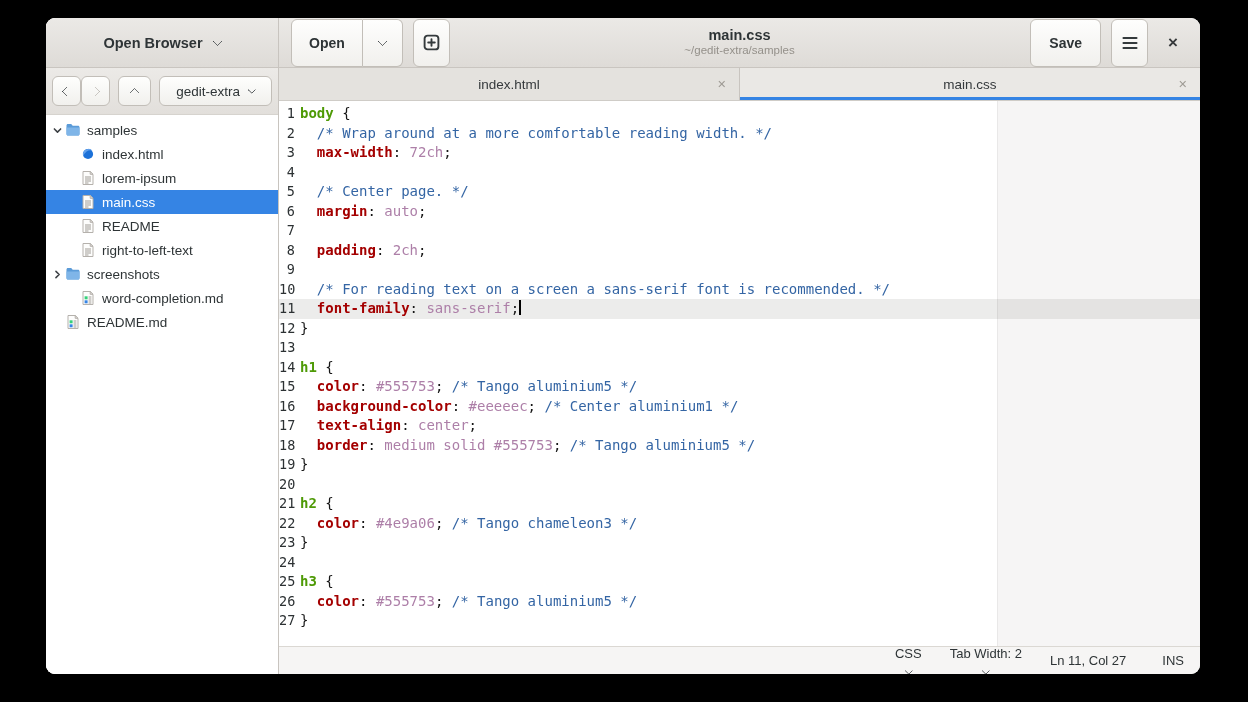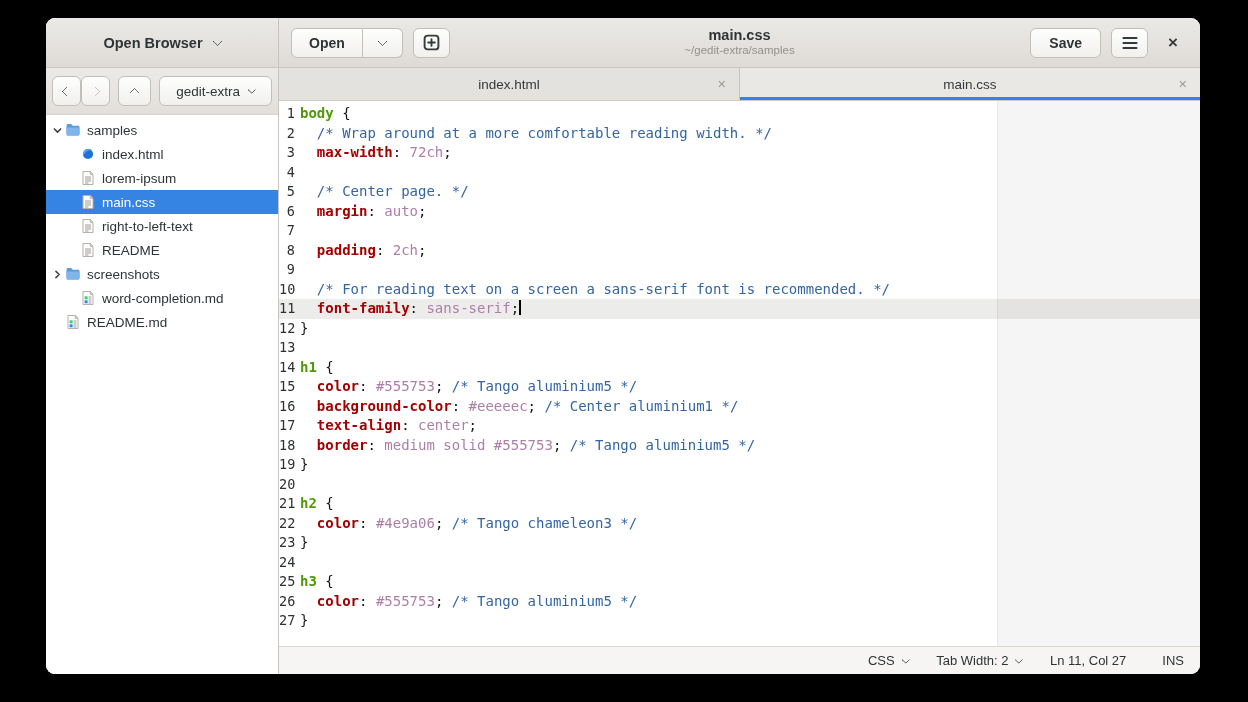--- a/index.html
+++ b/index.html
@@ -19,21 +19,21 @@
   .pane-title { font-weight:700; font-size:14.5px; color:#2e3436; }
   .main-header { position:relative; padding:0 12px; }
   .title-block { position:absolute; left:50%; top:50%; transform:translate(-50%,-50%);
                  text-align:center; line-height:1.2; }
   .win-title { font-weight:700; font-size:14.5px; color:#2e3436; }
   .win-subtitle { font-size:11.5px; color:#94908a; }
   .hdr-right { margin-left:auto; display:flex; align-items:center; gap:10px; }
 
   
   .btn { background:linear-gradient(#fefefd,#f1f0ed); border:1px solid #c2beb8;
-         border-radius:6px; height:30px; display:inline-flex; align-items:center;
+         border-radius:6px; height:48px; display:inline-flex; align-items:center;
          justify-content:center; color:#2e3436; font-size:14px; font-weight:600; }
   .btn-open { padding:0 17px; }
   .split { display:flex; }
   .split .btn:first-child { border-radius:6px 0 0 6px; }
   .split .btn:last-child { border-radius:0 6px 6px 0; border-left:none; width:40px; }
   .icon-btn { width:37px; }
   .btn-save { padding:0 18px; margin-left:8px; }
   .close-btn { width:30px; height:34px; display:flex; align-items:center;
                justify-content:center; font-size:17px; font-weight:700; color:#36393b; }
   .gap12 { width:2px; }
@@ -89,21 +89,21 @@
   .tk-com { color:#3465a4; }
   .tk-pun { color:#161616; }
   .caret { display:inline-block; width:1.5px; height:15px; background:#000; vertical-align:-2px; }
   .margin-overlay { position:absolute; left:718px; top:0; right:0; bottom:0;
                     background:rgba(85,80,70,0.055); border-left:1px solid rgba(0,0,0,0.05); }
 
   
   .status-bar { height:28px; flex:none; background:#f6f5f4; border-top:1px solid #dbd8d3;
                 display:flex; align-items:center; justify-content:flex-end;
                 font-size:13px; color:#2e3436; padding-right:16px; gap:28px; }
-  .status-item { display:flex; align-items:center; gap:8px; }
+  .status-item { display:flex; align-items:center; gap:8px;flex-direction:column; }
   .ins { margin-left:8px; }
 </style>
 </head>
 <body>
 
 <div class="window">
 
   <div class="col-left">
     <div class="hdr pane-header">
       <span class="pane-title">Open Browser</span>
@@ -183,34 +183,34 @@
           <span class="expander"></span>
           <span class="tree-icon">
             <svg width="16" height="16" viewBox="0 0 16 16">
               <path d="M3 1.5h7.2l2.8 2.8v10.2H3z" fill="#fdfdfc" stroke="#b5b1ac" stroke-width="1"></path>
               <path d="M10.2 1.5v2.8H13z" fill="#e6e4e0" stroke="#b5b1ac" stroke-width="1"></path>
               <g stroke="#a19d97" stroke-width="1">
                 <path d="M5 7h6M5 9h6M5 11h6M5 13h3.5"></path>
               </g>
             </svg>
           </span>
+          <span>README</span>
+        </div>
+        <div class="tree-row" style="padding-left: 19px;">
+          <span class="expander"></span>
+          <span class="tree-icon">
+            <svg width="16" height="16" viewBox="0 0 16 16">
+              <path d="M3 1.5h7.2l2.8 2.8v10.2H3z" fill="#fdfdfc" stroke="#b5b1ac" stroke-width="1"></path>
+              <path d="M10.2 1.5v2.8H13z" fill="#e6e4e0" stroke="#b5b1ac" stroke-width="1"></path>
+              <g stroke="#a19d97" stroke-width="1">
+                <path d="M5 7h6M5 9h6M5 11h6M5 13h3.5"></path>
+              </g>
+            </svg>
+          </span>
           <span>right-to-left-text</span>
-        </div>
-        <div class="tree-row" style="padding-left: 19px;">
-          <span class="expander"></span>
-          <span class="tree-icon">
-            <svg width="16" height="16" viewBox="0 0 16 16">
-              <path d="M3 1.5h7.2l2.8 2.8v10.2H3z" fill="#fdfdfc" stroke="#b5b1ac" stroke-width="1"></path>
-              <path d="M10.2 1.5v2.8H13z" fill="#e6e4e0" stroke="#b5b1ac" stroke-width="1"></path>
-              <g stroke="#a19d97" stroke-width="1">
-                <path d="M5 7h6M5 9h6M5 11h6M5 13h3.5"></path>
-              </g>
-            </svg>
-          </span>
-          <span>README</span>
         </div>
         <div class="tree-row" style="padding-left: 4px;">
           <span class="expander">
             <svg width="11" height="11" viewBox="0 0 12 12">
               <path d="M4.3 2.6 7.8 6 4.3 9.4" fill="none" stroke="#3d4145" stroke-width="1.7" stroke-linecap="round" stroke-linejoin="round"></path>
             </svg>
           </span>
           <span class="tree-icon">
             <svg width="16" height="16" viewBox="0 0 16 16">
               <path d="M1.5 3.6c0-.9.6-1.5 1.4-1.5h3.3l1.5 1.6h5.4c.8 0 1.4.6 1.4 1.5v6.9c0 .8-.6 1.5-1.4 1.5H2.9c-.8 0-1.4-.7-1.4-1.5z" fill="#5b9bd8"></path>

